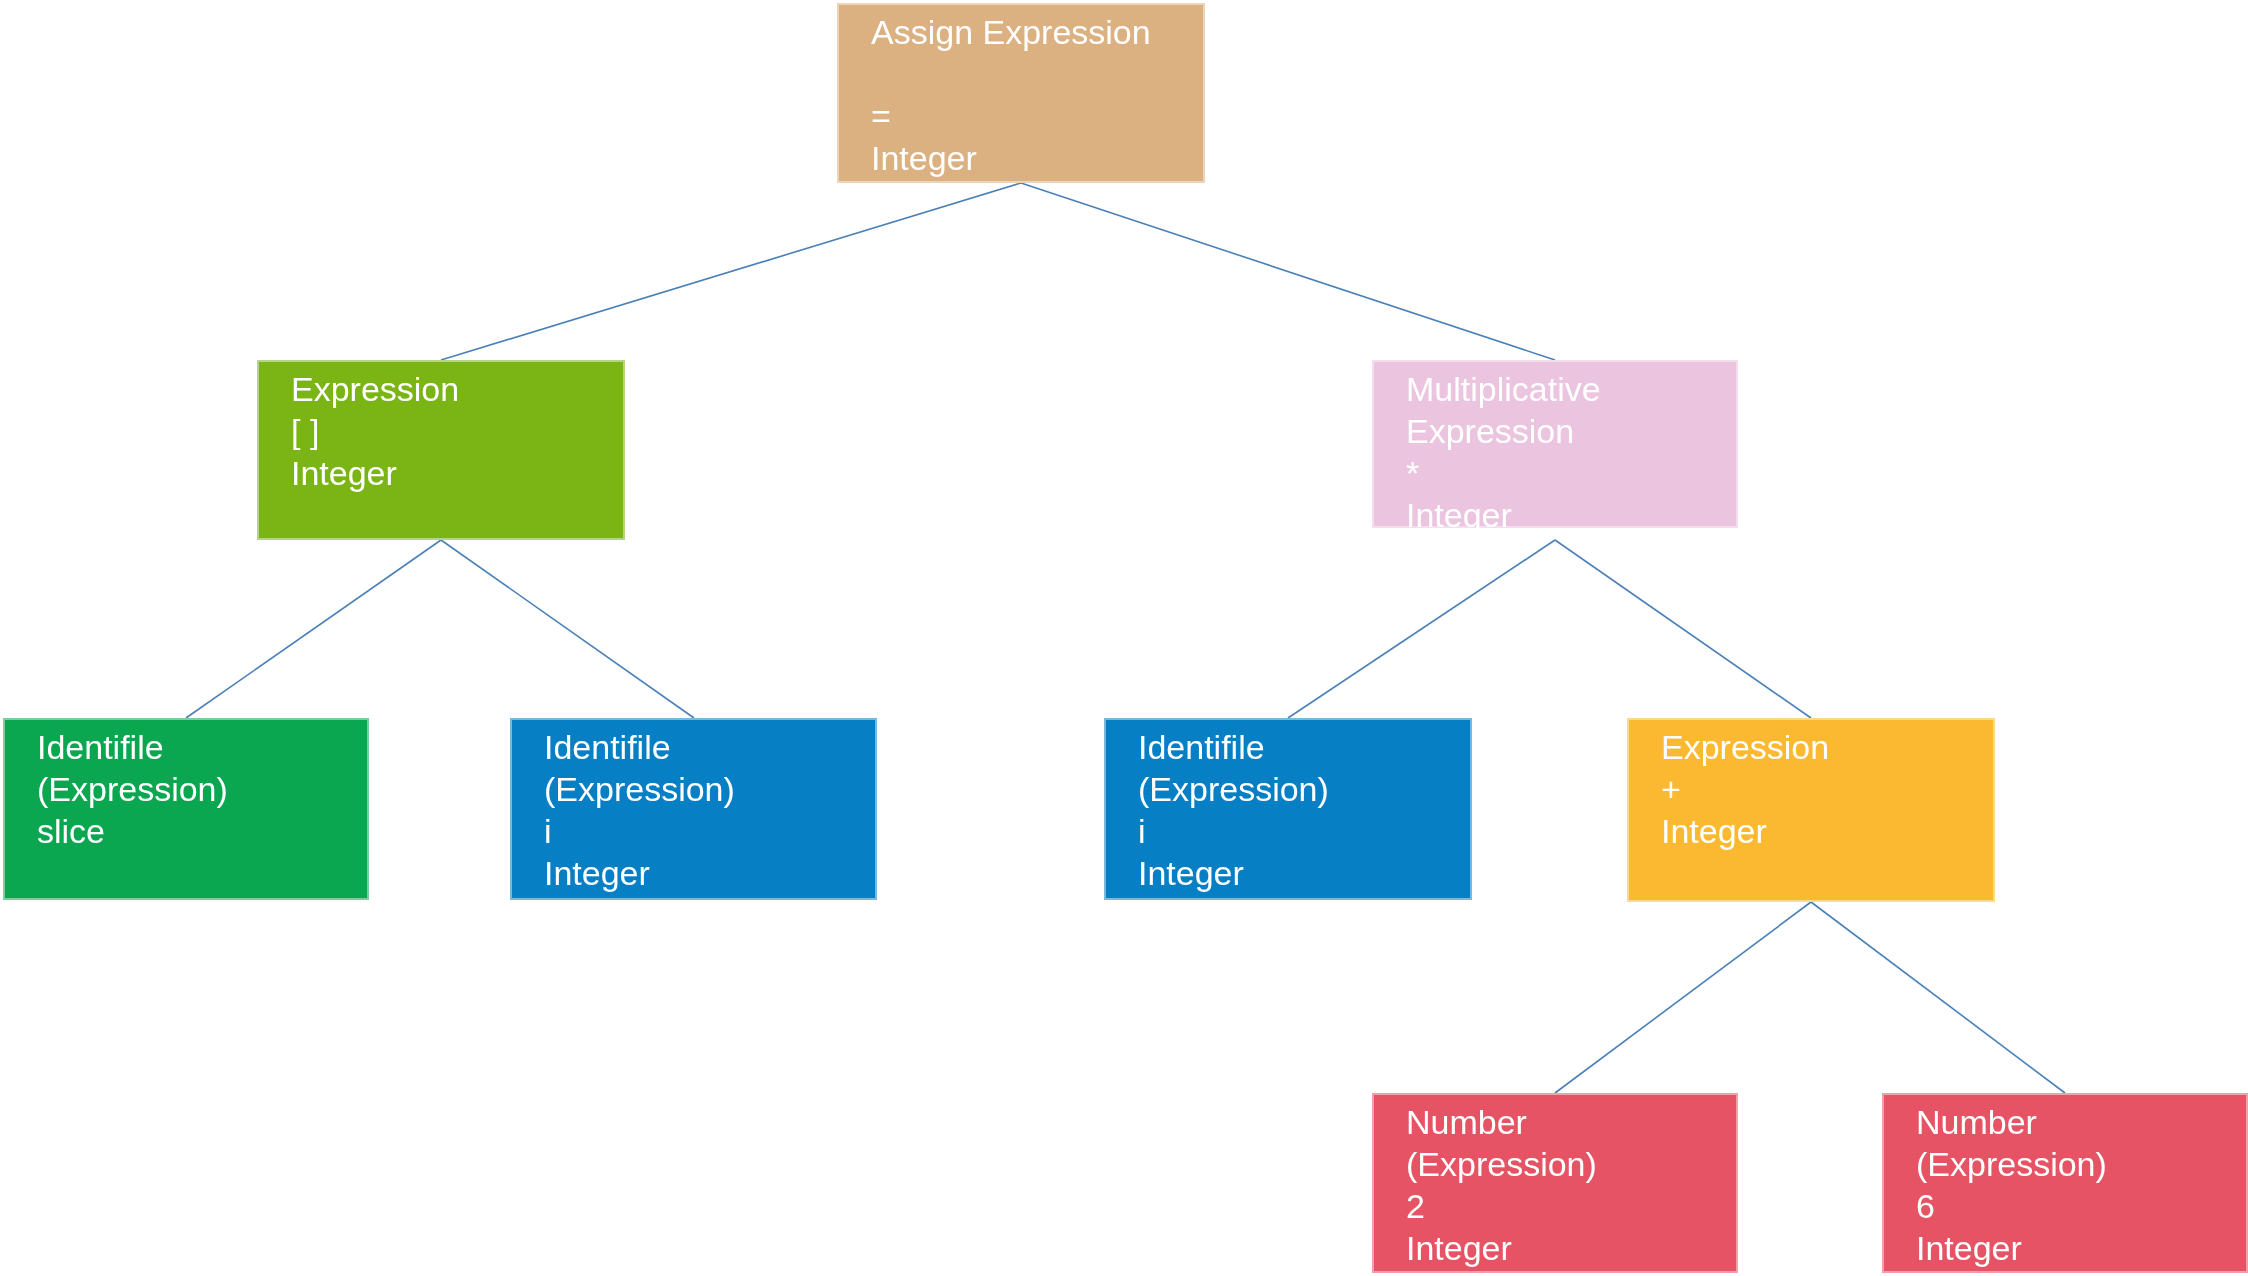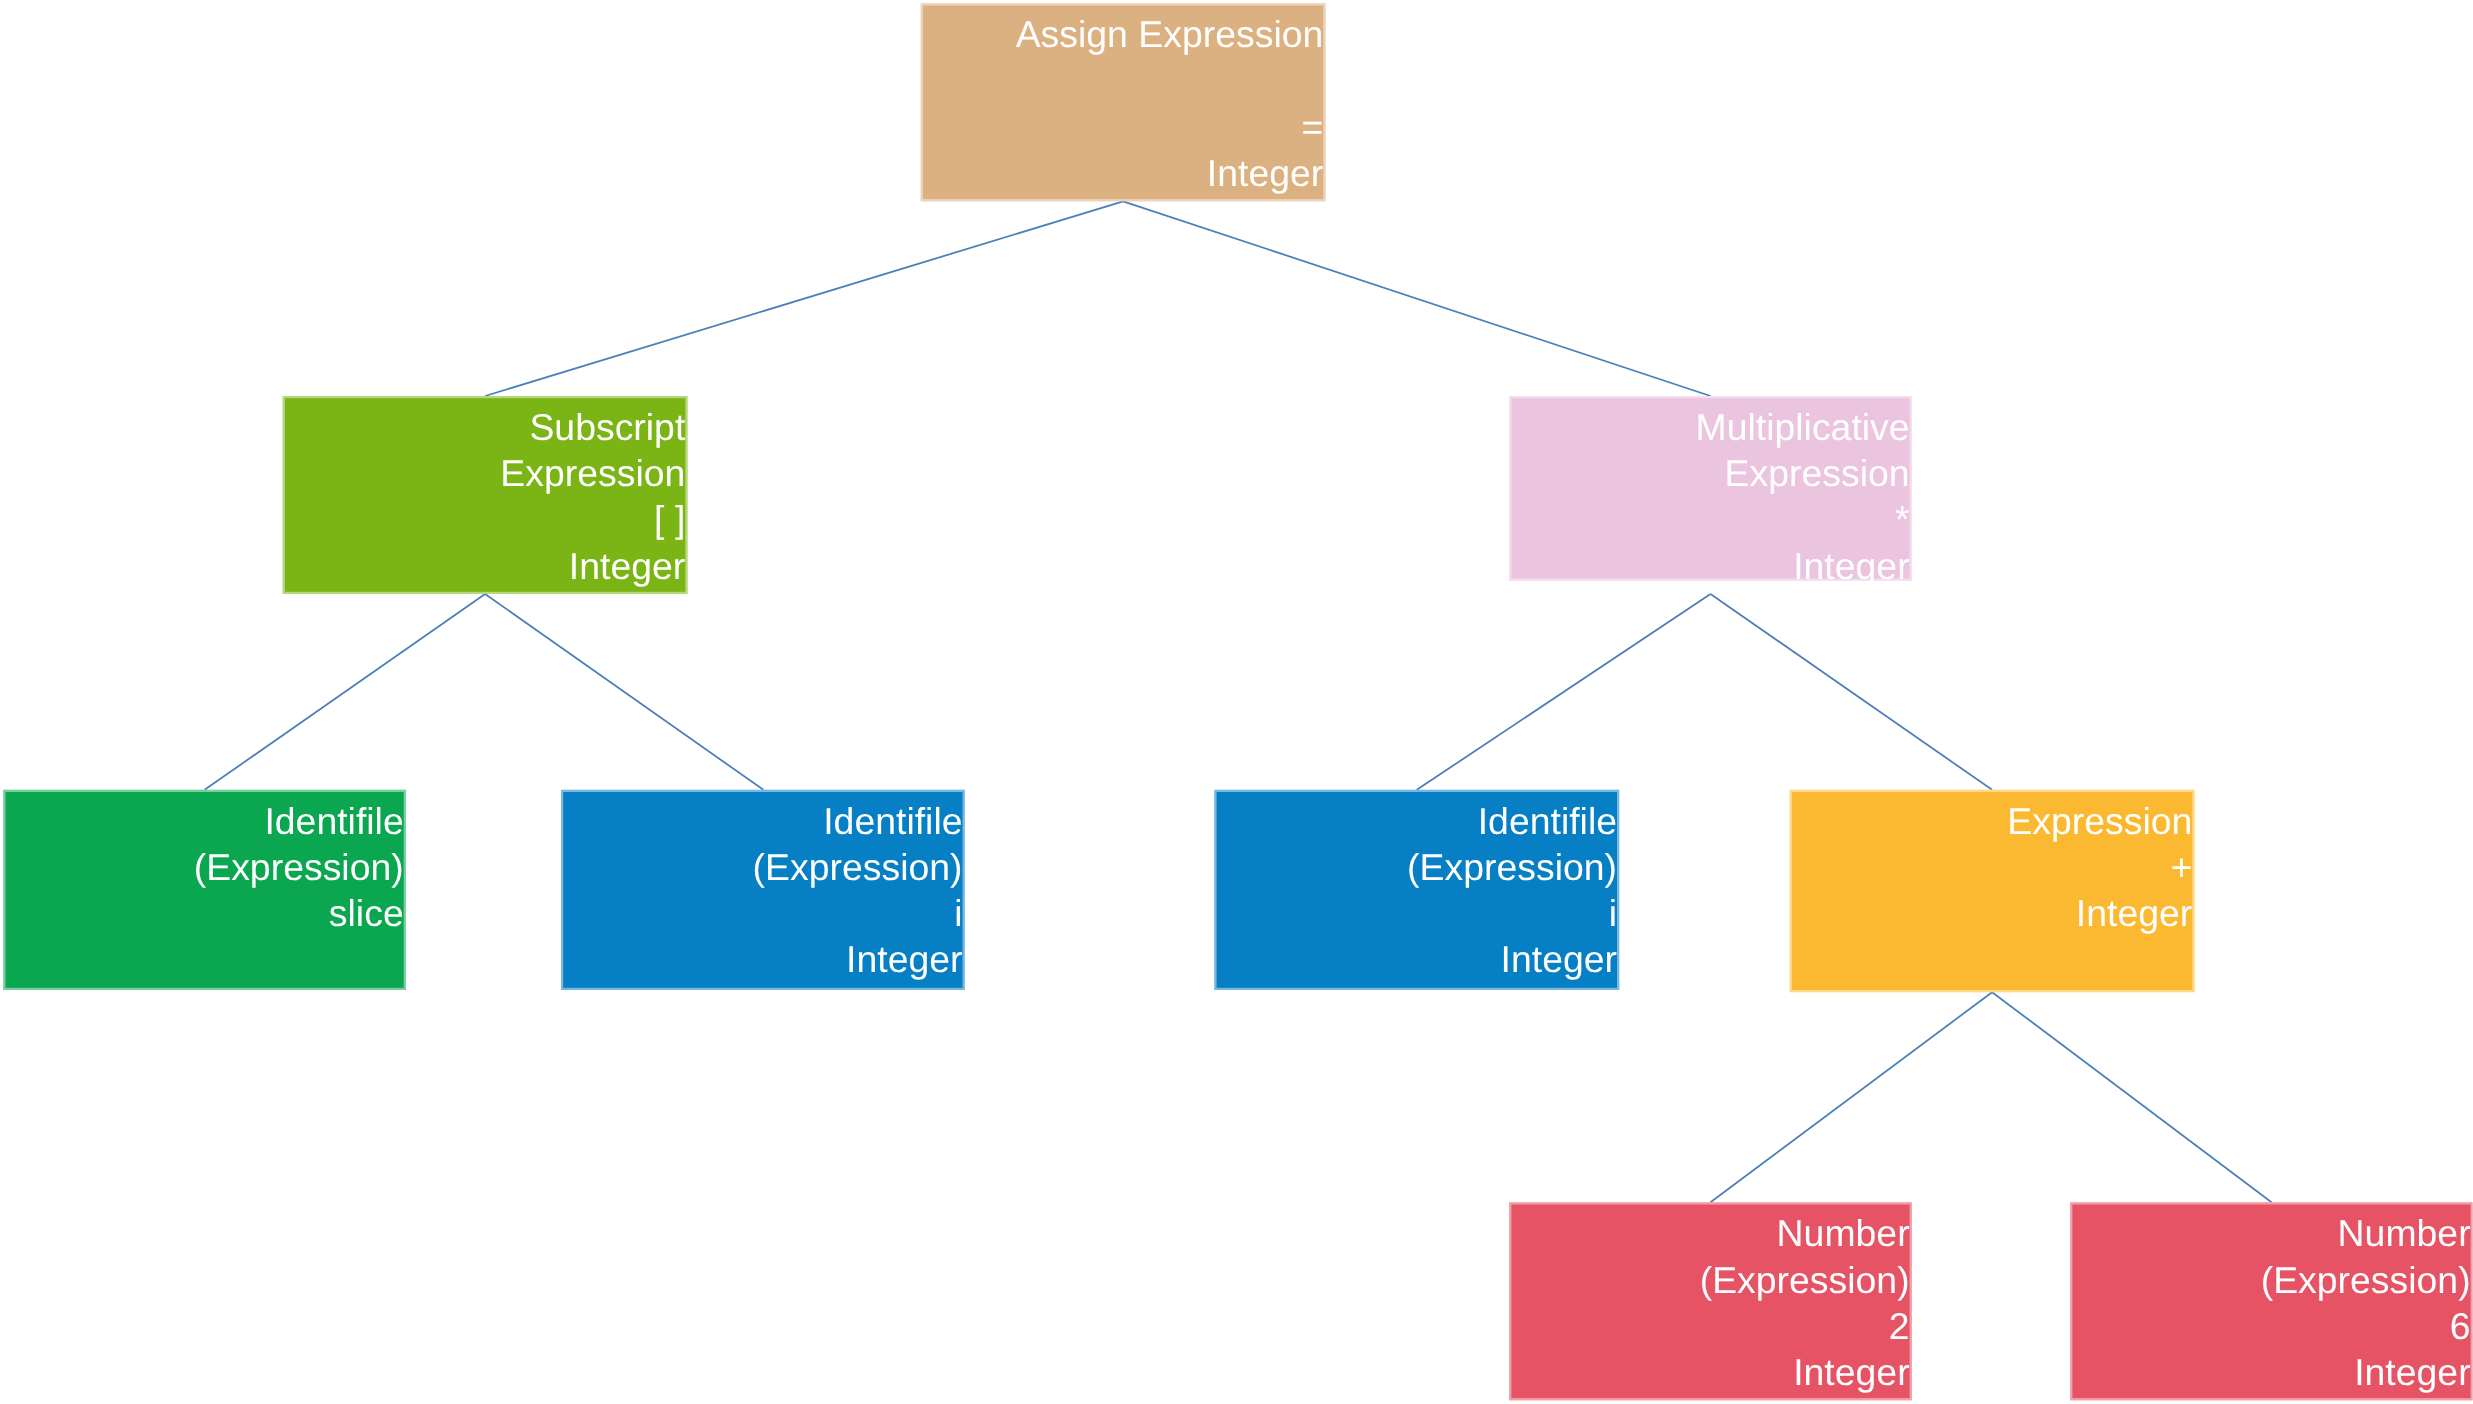--- a/index.html
+++ b/index.html
@@ -21,24 +21,25 @@
     top: 0;
     width: 2248px;
     height: 1276px;
     pointer-events: none;
   }
   .node {
     position: absolute;
     box-sizing: border-box;
     border: 2px solid rgba(255,255,255,0.45);
     color: #ffffff;
-    text-align: right;
+    text-align: left;
     font-size: 34px;
     line-height: 42px;
     padding-top: 6px;
+    padding-left: 32px;
   }
   .node-line {
     min-height: 42px;
     white-space: nowrap;
   }
   
   #n-assign        { left: 837px;  top: 3px;    width: 368px; height: 180px; }
   #n-subscript     { left: 257px;  top: 360px;  width: 368px; height: 180px; }
   #n-multiplicative{ left: 1372px; top: 360px;  width: 366px; height: 168px; }
   #n-ident-slice   { left: 3px;    top: 718px;  width: 366px; height: 182px; }
@@ -67,21 +68,20 @@
   </svg>
 
   <div class="node" id="n-assign" style="background-color: rgb(220, 177, 129);">
     <div class="node-line">Assign Expression</div>
     <div class="node-line"></div>
     <div class="node-line">=</div>
     <div class="node-line">Integer</div>
   </div>
 
   <div class="node" id="n-subscript" style="background-color: rgb(123, 181, 21);">
-    <div class="node-line">Subscript</div>
     <div class="node-line">Expression</div>
     <div class="node-line">[ ]</div>
     <div class="node-line">Integer</div>
   </div>
 
   <div class="node" id="n-multiplicative" style="background-color: rgb(235, 196, 223);">
     <div class="node-line">Multiplicative</div>
     <div class="node-line">Expression</div>
     <div class="node-line">*</div>
     <div class="node-line">Integer</div>

